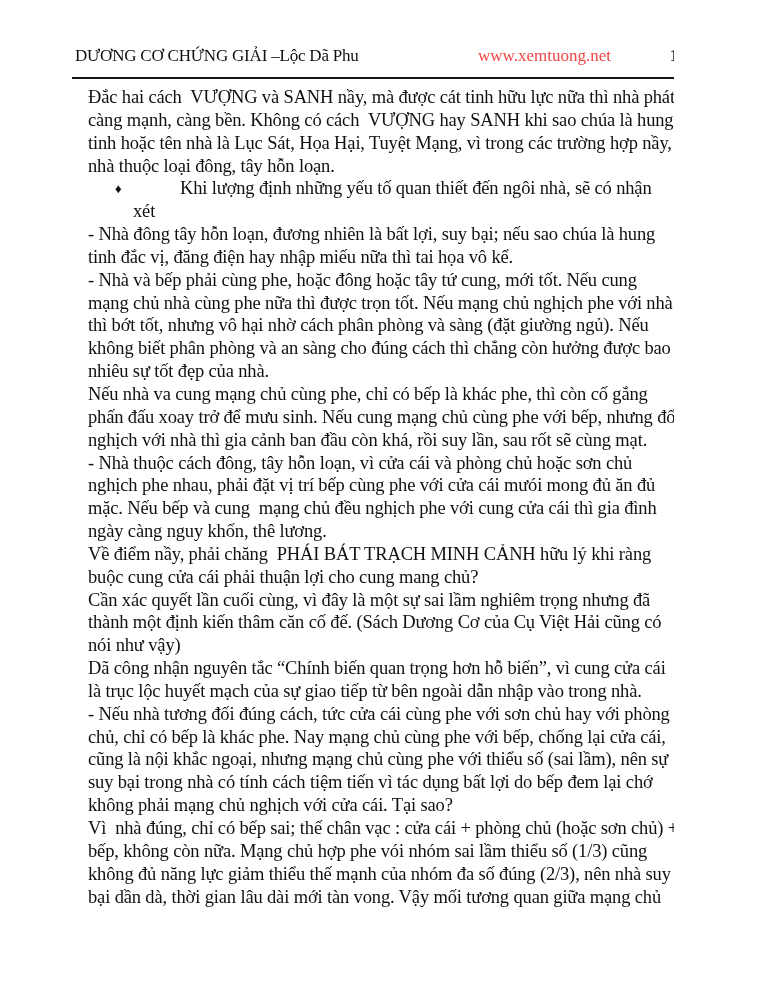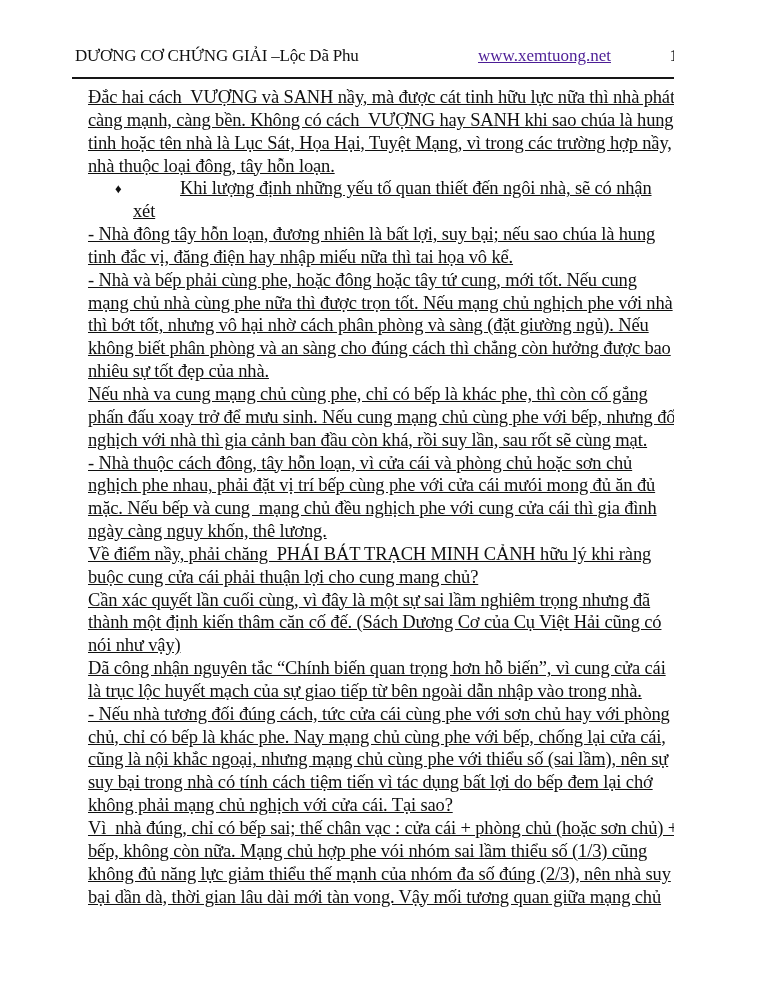--- a/index.html
+++ b/index.html
@@ -24,22 +24,21 @@
     display: flex;
     align-items: baseline;
     font-size: 17px;
     white-space: pre;
   }
   .doc-title {
     letter-spacing: -0.2px;
   }
   .site-link {
     margin-left: auto;
-    color: #4c1d95;
-    text-decoration: underline;
+    color: #ef4444;
     cursor: pointer;
   }
   .page-number {
     margin-left: 56px;
     min-width: 28px;
     text-align: right;
   }
   .header-rule {
     position: absolute;
     left: 72px;
@@ -52,21 +51,20 @@
     left: 88px;
     top: 86px;
     width: 660px;
     font-size: 18.5px;
     line-height: 22.85px;
     letter-spacing: -0.15px;
     white-space: pre;
   }
   .line {
     height: 22.85px;
-    text-decoration: underline;
   }
   .line.indent {
     padding-left: 45px;
   }
   .line.bullet .bullet-glyph {
     display: inline-block;
     width: 92px;
     padding-left: 27px;
     box-sizing: border-box;
     font-size: 13px;

